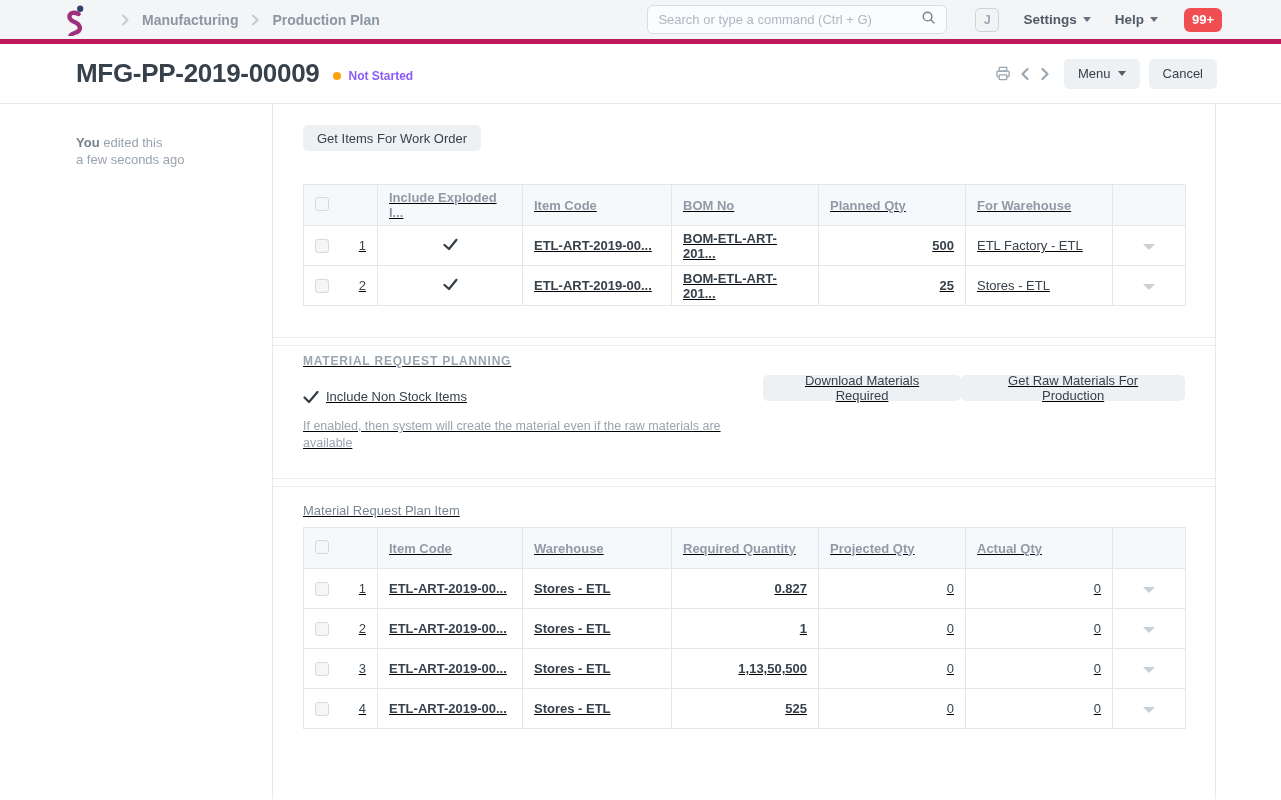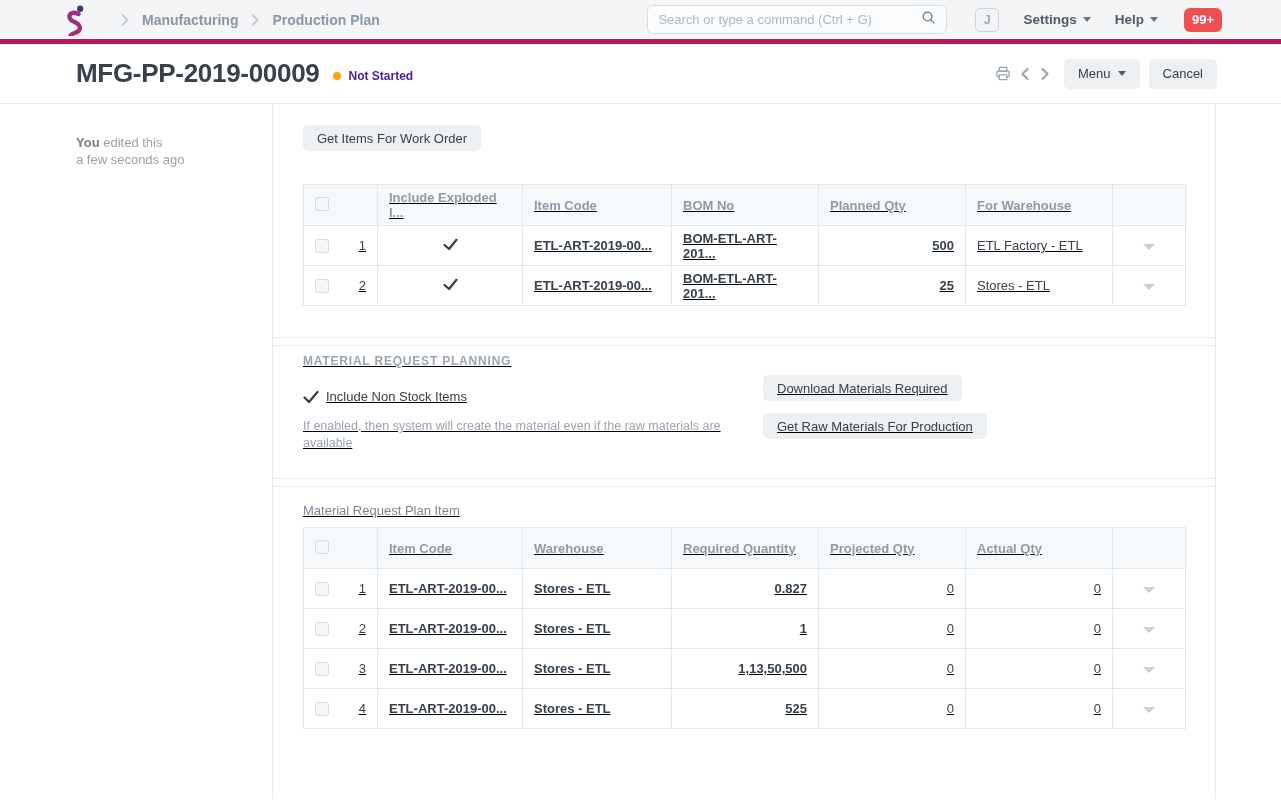--- a/index.html
+++ b/index.html
@@ -28,21 +28,21 @@
   .notif-badge { min-width:37px; height:24px; border-radius:6px; color:#fff; font-size:13px;
     font-weight:700; display:flex; align-items:center; justify-content:center;
     margin-left:26px; padding:0 8px; cursor:pointer; }
 
   
   .page-head { height:60px; background:#fff; border-bottom:1px solid #e6e9ec;
     display:flex; align-items:center; padding:0 64px 0 76px; }
   .page-title { font-size:26px; font-weight:700; color:#36414c; letter-spacing:-0.3px; }
   .indicator { display:flex; align-items:center; margin-left:14px; margin-top:4px; }
   .indicator .dot { width:8px; height:8px; border-radius:50%; margin-right:7px; }
-  .indicator .txt { font-size:12px; font-weight:700; color:#4c1d95; }
+  .indicator .txt { font-size:12px; font-weight:700; color:#8b5cf6; }
   .head-actions { margin-left:auto; display:flex; align-items:center; }
   .icon-btn { background:none; border:none; color:#9aa6b0; padding:4px; cursor:pointer;
     display:flex; align-items:center; }
   .btn { background:#eef1f4; border:none; border-radius:5px; height:30px; padding:0 14px;
     font-size:13px; color:#36414c; font-family:inherit; cursor:pointer;
     display:inline-flex; align-items:center; }
   .head-actions .btn { margin-left:9px; }
   .btn .caret { border-top-color:#36414c; margin-left:7px; }
 
   
@@ -80,21 +80,21 @@
     text-transform:uppercase; }
   .mrp-cols { display:flex; align-items:flex-start; margin-top:7px; }
   .mrp-left { width:460px; padding-top:14px; }
   .mrp-check { display:flex; align-items:center; margin-bottom:20px; cursor:pointer; }
   .mrp-check .ic { width:22px; display:flex; align-items:center; }
   .mrp-check .box { width:15px; height:15px; background:#edf0f3; border-radius:3px; display:inline-block; }
   .mrp-check .tk { display:none; }
   .mrp-check.checked .tk { display:inline; }
   .mrp-check .lbl { font-size:13px; color:#36414c; margin-left:1px; }
   .help-text { font-size:12.5px; color:#9aa5b0; line-height:17px; width:445px; margin-top:-6px; }
-  .mrp-right { display:flex; flex-direction:column; align-items:flex-start; }
+  .mrp-right { display:flex; flex-direction:row; align-items:flex-start; }
   .mrp-right .btn { height:26px; margin-bottom:12px; }
 
   .grid-label { font-size:13px; color:#7c8793; margin-bottom:9px; }
   .section .btn.small { height:26px; }
   table.grid.mt0 { margin-top:0; }
 </style>
 </head>
 <body>
 
 <div class="navbar">

